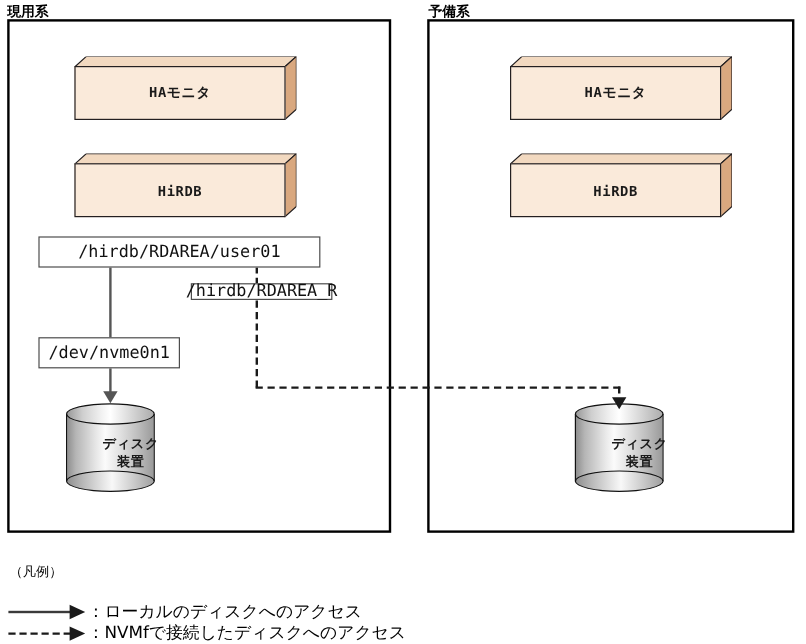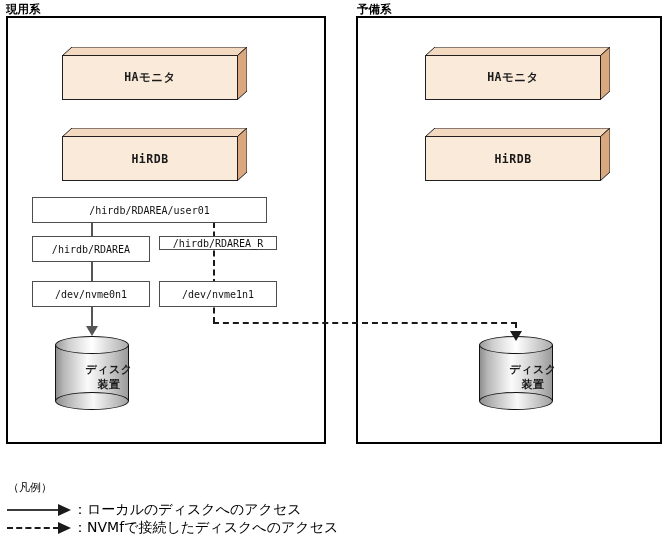--- a/index.html
+++ b/index.html
@@ -82,21 +82,21 @@
     background: #ffffff;
     border: 1px solid #4d4d4d;
     box-sizing: border-box;
     display: flex;
     align-items: center;
     justify-content: center;
     z-index: 6;
   }
   .pathbox .label {
     font-family: "DejaVu Sans Mono", monospace;
-    font-size: 10px;
+    font-size: 14px;
     color: #111111;
     letter-spacing: 0px;
     white-space: nowrap;
   }
 
   
   .vline-solid {
     position: absolute;
     width: 2px;
     background: #555555;
@@ -273,35 +273,29 @@
 
   <div class="vline-dash" style="left:213px; top:222px; height:101px;"></div>
   <div class="hline-dash" style="left:213px; top:322px; width:304px;"></div>
   <div class="vline-dash" style="left:515px; top:322px; height:16px;"></div>
   <div class="arrowhead-dash" style="left:510px; top:331px;"></div>
 
   <div class="pathbox" style="left:32px; top:197px; width:235px; height:26px;">
     <span class="label">/hirdb/RDAREA/user01</span>
   </div>
 
-  <div class="pathbox" style="left:32px; top:236px; width:118px; height:26px;">
-    <span class="label">/hirdb/RDAREA</span>
-  </div>
 
   <div class="pathbox" style="left:159px; top:236px; width:118px; height:14px;">
     <span class="label">/hirdb/RDAREA_R</span>
   </div>
 
   <div class="pathbox" style="left:32px; top:281px; width:118px; height:26px;">
     <span class="label">/dev/nvme0n1</span>
   </div>
 
-  <div class="pathbox" style="left:159px; top:281px; width:118px; height:26px;">
-    <span class="label">/dev/nvme1n1</span>
-  </div>
 
   <div class="disk" style="left:55px; top:336px; width:74px; height:74px;">
     <div class="cap-bottom"></div>
     <div class="body"></div>
     <div class="cap-top"></div>
     <div class="disk-label">
       <div>ディスク</div>
       <div>装置</div>
     </div>
   </div>
@@ -338,21 +332,21 @@
     <div class="cap-bottom"></div>
     <div class="body"></div>
     <div class="cap-top"></div>
     <div class="disk-label">
       <div>ディスク</div>
       <div>装置</div>
     </div>
   </div>
 
   <div class="legend">
-    <div class="legend-title" style="left:8px; top:480px;">（凡例）</div>
+    <div class="legend-title" style="left:8px; top:469px;">（凡例）</div>
 
     <div class="legend-row" style="left:7px; top:501px;">
       <span class="legend-sample">
         <span class="ln-solid"></span>
           <span class="ah"></span>
       </span>
       <span class="legend-text">：ローカルのディスクへのアクセス</span>
     </div>
 
     <div class="legend-row" style="left:7px; top:519px;">

